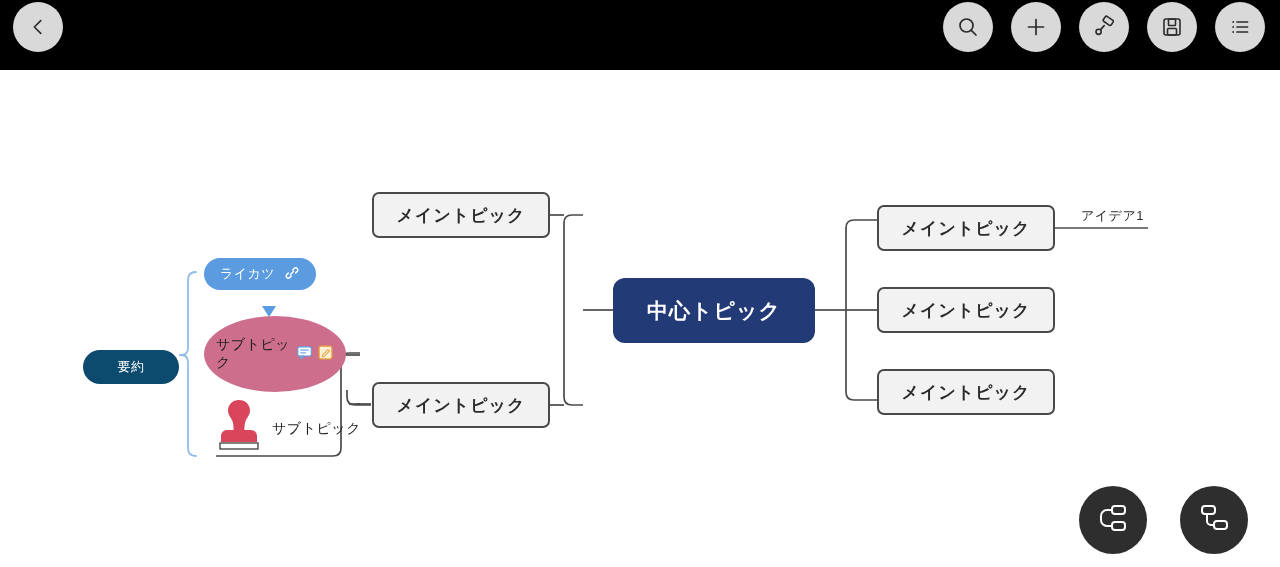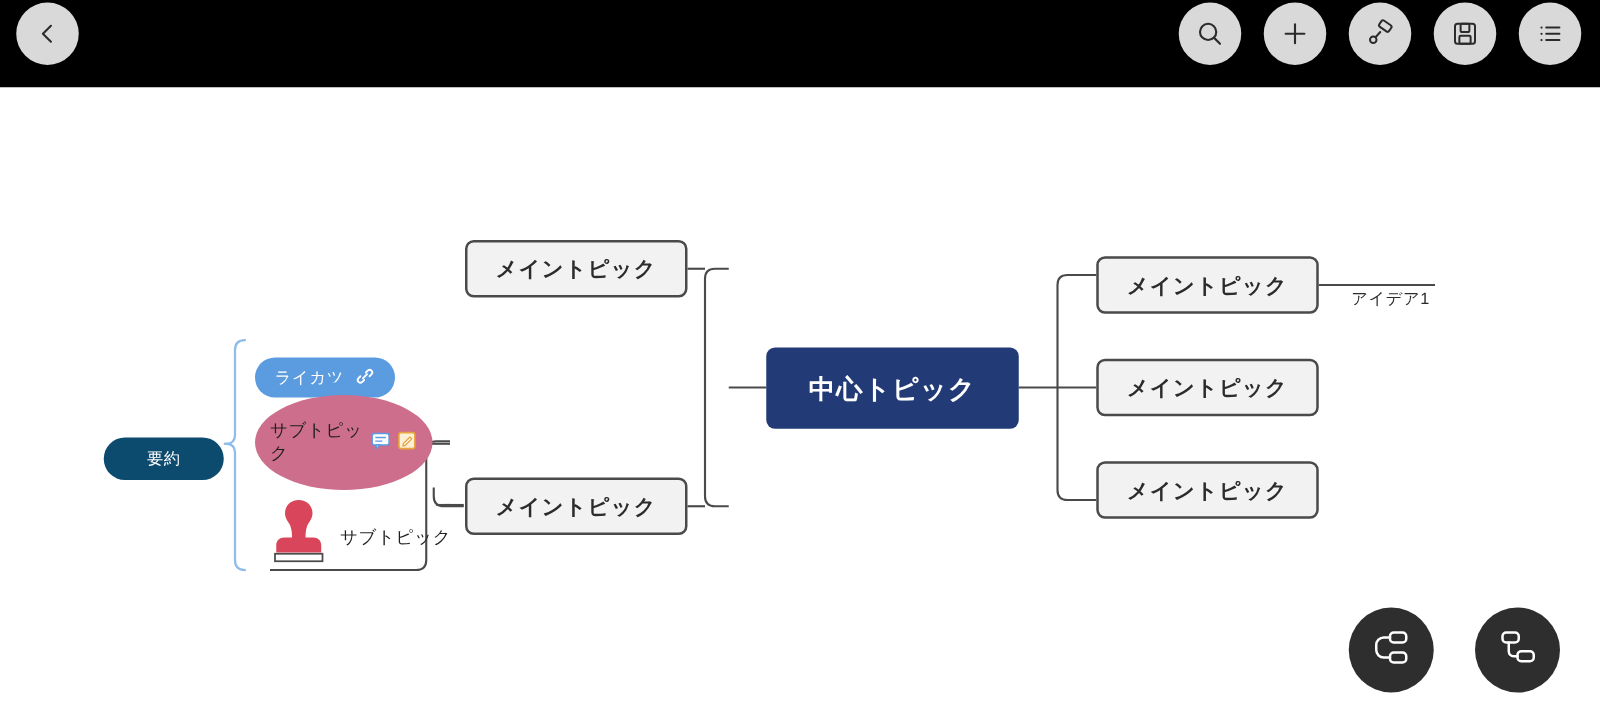--- a/index.html
+++ b/index.html
@@ -218,21 +218,21 @@
                  Q188 285 188 292
                  L188 378
                  Q188 386 196 386"></path>
       </g>
 
       <g fill="none" stroke="#8FBCEA" stroke-width="1.8">
         <line x1="179" y1="285" x2="182" y2="285"></line>
       </g>
     </svg>
 
-    <div class="node central-topic" style="left:613px; top:208px; width:202px; height:65px;">
+    <div class="node central-topic" style="left:613px; top:208px; width:202px; height:65px;border-radius:12px;">
       <span>中心トピック</span>
     </div>
 
     <div class="node main-topic" style="left:372px; top:122px; width:178px; height:46px;">
       <span>メイントピック</span>
     </div>
 
     <div class="node main-topic" style="left:372px; top:312px; width:178px; height:46px;">
       <span>メイントピック</span>
     </div>
@@ -242,27 +242,27 @@
     </div>
 
     <div class="node main-topic" style="left:877px; top:217px; width:178px; height:46px;">
       <span>メイントピック</span>
     </div>
 
     <div class="node main-topic" style="left:877px; top:299px; width:178px; height:46px;">
       <span>メイントピック</span>
     </div>
 
-    <div class="branch-label" style="left:1081px; top:137px;margin-top:23px;">アイデア1</div>
+    <div class="branch-label" style="left:1081px; top:137px;">アイデア1</div>
 
     <div class="node summary-pill" style="left:83px; top:280px; width:96px; height:34px;">
       <span>要約</span>
     </div>
 
-    <div class="node callout" style="left:204px; top:216px; width:112px; height:32px;">
+    <div class="node callout" style="left:204px; top:188px; width:112px; height:32px;">
       <span>ライカツ</span>
       <span>
         <svg width="16" height="16" viewBox="0 0 24 24" fill="none" stroke="#ffffff" stroke-width="2.2" stroke-linecap="round">
           <path d="M9.5 14.5 L14.5 9.5"></path>
           <path d="M13 7.5 L15.5 5 A3.2 3.2 0 0 1 20 9.5 L17.5 12"></path>
           <path d="M11 16.5 L8.5 19 A3.2 3.2 0 0 1 4 14.5 L6.5 12"></path>
         </svg>
       </span>
     </div>
     <div class="callout-tail" style="left:262px; top:236px;"></div>

